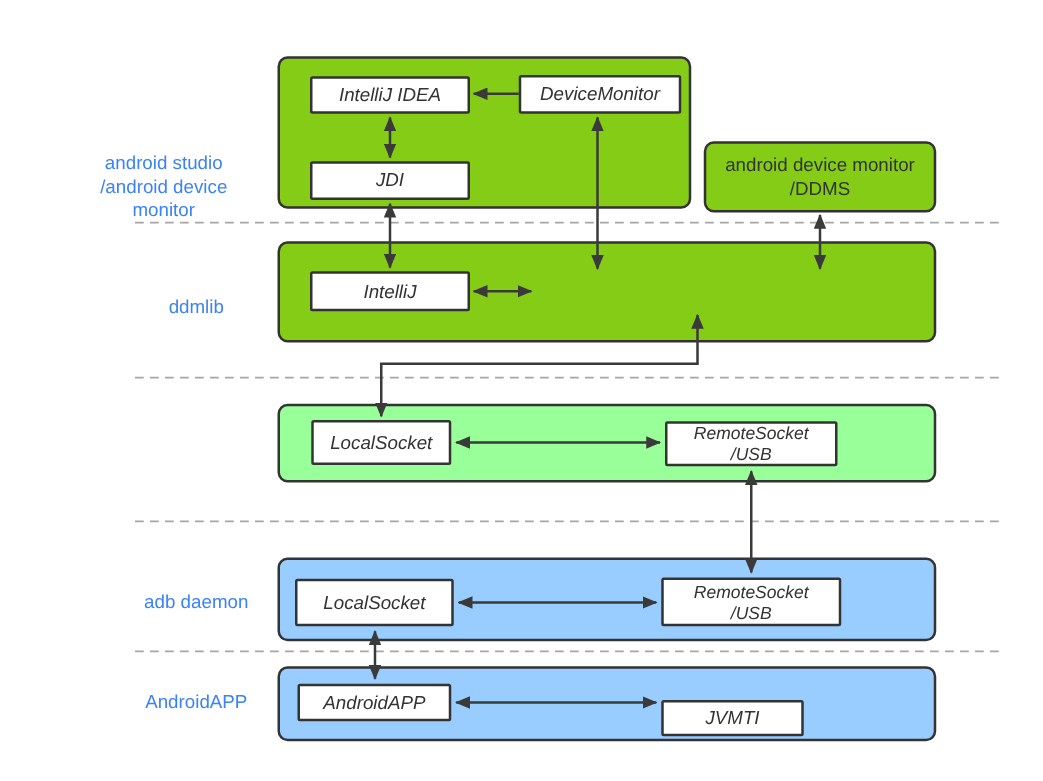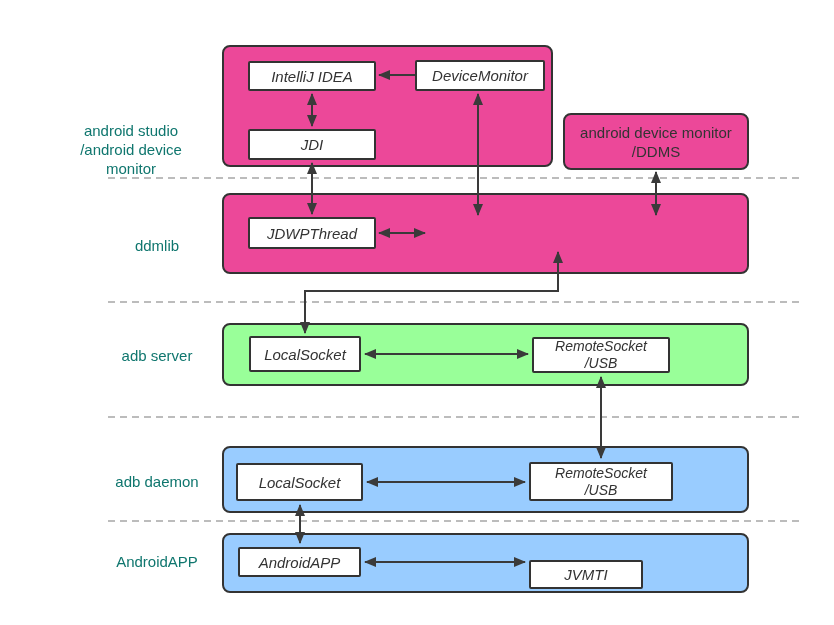--- a/index.html
+++ b/index.html
@@ -2,26 +2,26 @@
 <html><head>
 <meta charset="utf-8">
 <style>
   html,body{margin:0;padding:0;background:#ffffff;}
   .canvas{
     position:relative;width:834px;height:625px;background:#ffffff;overflow:hidden;
     font-family:"Liberation Sans","DejaVu Sans",sans-serif;color:#333333;
   }
   .layer-label{
     position:absolute;text-align:center;font-size:15px;line-height:19px;
-    color:#0f766e;white-space:pre-line;
+    color:#3b82f6;white-space:pre-line;
   }
   .group{
     position:absolute;border:2px solid #333333;border-radius:8px;box-sizing:border-box;
   }
-  .group.mint{background:#ec4899;}
+  .group.mint{background:#84cc16;}
   .group.green{background:#99ff99;}
   .group.blue{background:#99ccff;}
   .group-label{
     position:absolute;inset:0;display:flex;align-items:center;justify-content:center;
     text-align:center;font-size:15px;line-height:19px;white-space:pre-line;color:#333333;
   }
   .node{
     position:absolute;background:#ffffff;border:2px solid #333333;border-radius:2px;
     box-sizing:border-box;display:flex;align-items:center;justify-content:center;
     text-align:center;font-size:15px;line-height:17px;white-space:pre-line;color:#333333;font-style:italic;
@@ -33,21 +33,20 @@
 </style>
 </head>
 <body>
 
 <div class="canvas">
 
   <div class="layer-label" style="left:34px;top:121px;width:194px;">android studio
 /android device
 monitor</div>
   <div class="layer-label" style="left:60px;top:236px;width:194px;">ddmlib</div>
-  <div class="layer-label" style="left:60px;top:346px;width:194px;">adb server</div>
   <div class="layer-label" style="left:60px;top:552px;width:194px;">AndroidAPP</div>
   <div class="layer-label" style="left:60px;top:472px;width:194px;">adb daemon</div>
 
   <div class="group mint" style="left:222px;top:45px;width:331px;height:122px;"></div>
 
   <div class="group mint" style="left:563px;top:113px;width:186px;height:57px;">
     <div class="group-label">android device monitor
 /DDMS</div>
   </div>
 
@@ -55,21 +54,21 @@
 
   <div class="group green" style="left:222px;top:323px;width:527px;height:63px;"></div>
 
   <div class="group blue" style="left:222px;top:446px;width:527px;height:67px;"></div>
 
   <div class="group blue" style="left:222px;top:533px;width:527px;height:60px;"></div>
 
   <div class="node" style="left:248px;top:61px;width:128px;height:30px;">IntelliJ IDEA</div>
   <div class="node" style="left:415px;top:60px;width:130px;height:31px;">DeviceMonitor</div>
   <div class="node" style="left:248px;top:129px;width:128px;height:31px;">JDI</div>
-  <div class="node" style="left:248px;top:217px;width:128px;height:32px;">JDWPThread</div>
+  <div class="node" style="left:248px;top:217px;width:128px;height:32px;">IntelliJ</div>
   <div class="node" style="left:249px;top:336px;width:112px;height:36px;">LocalSocket</div>
   <div class="node small" style="left:532px;top:337px;width:138px;height:36px;">RemoteSocket
 /USB</div>
   <div class="node" style="left:236px;top:463px;width:127px;height:38px;">LocalSocket</div>
   <div class="node small" style="left:529px;top:462px;width:144px;height:39px;">RemoteSocket
 /USB</div>
   <div class="node" style="left:238px;top:547px;width:123px;height:30px;">AndroidAPP</div>
   <div class="node" style="left:529px;top:560px;width:114px;height:29px;">JVMTI</div>
 
   <svg class="connections" width="834" height="625" viewBox="0 0 834 625">

